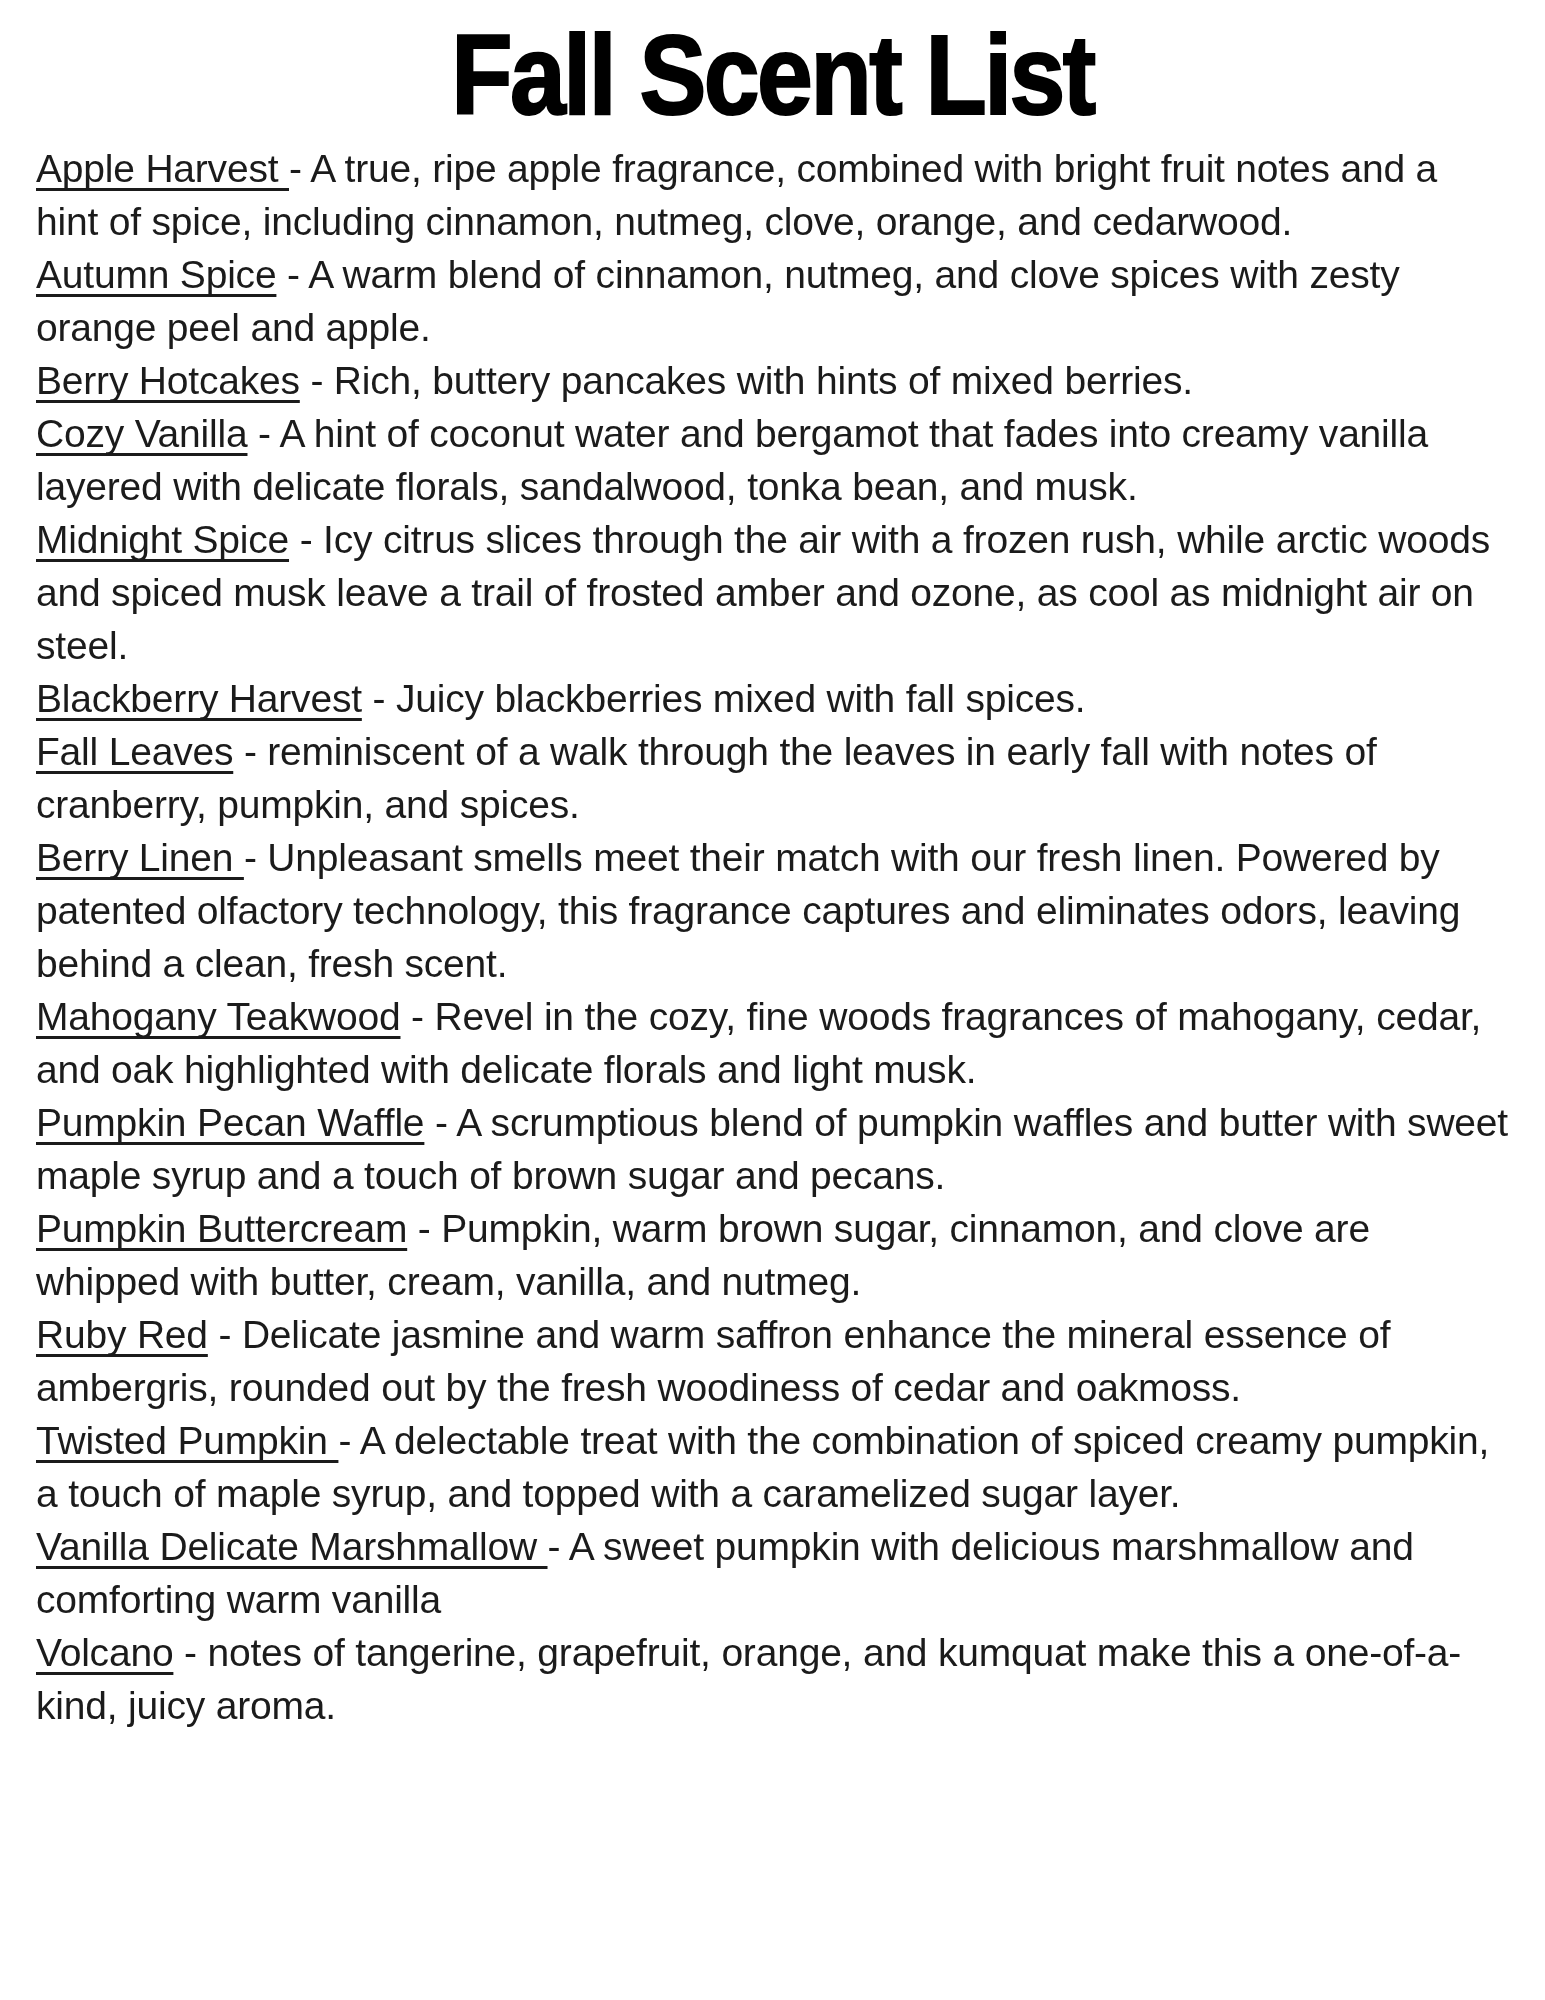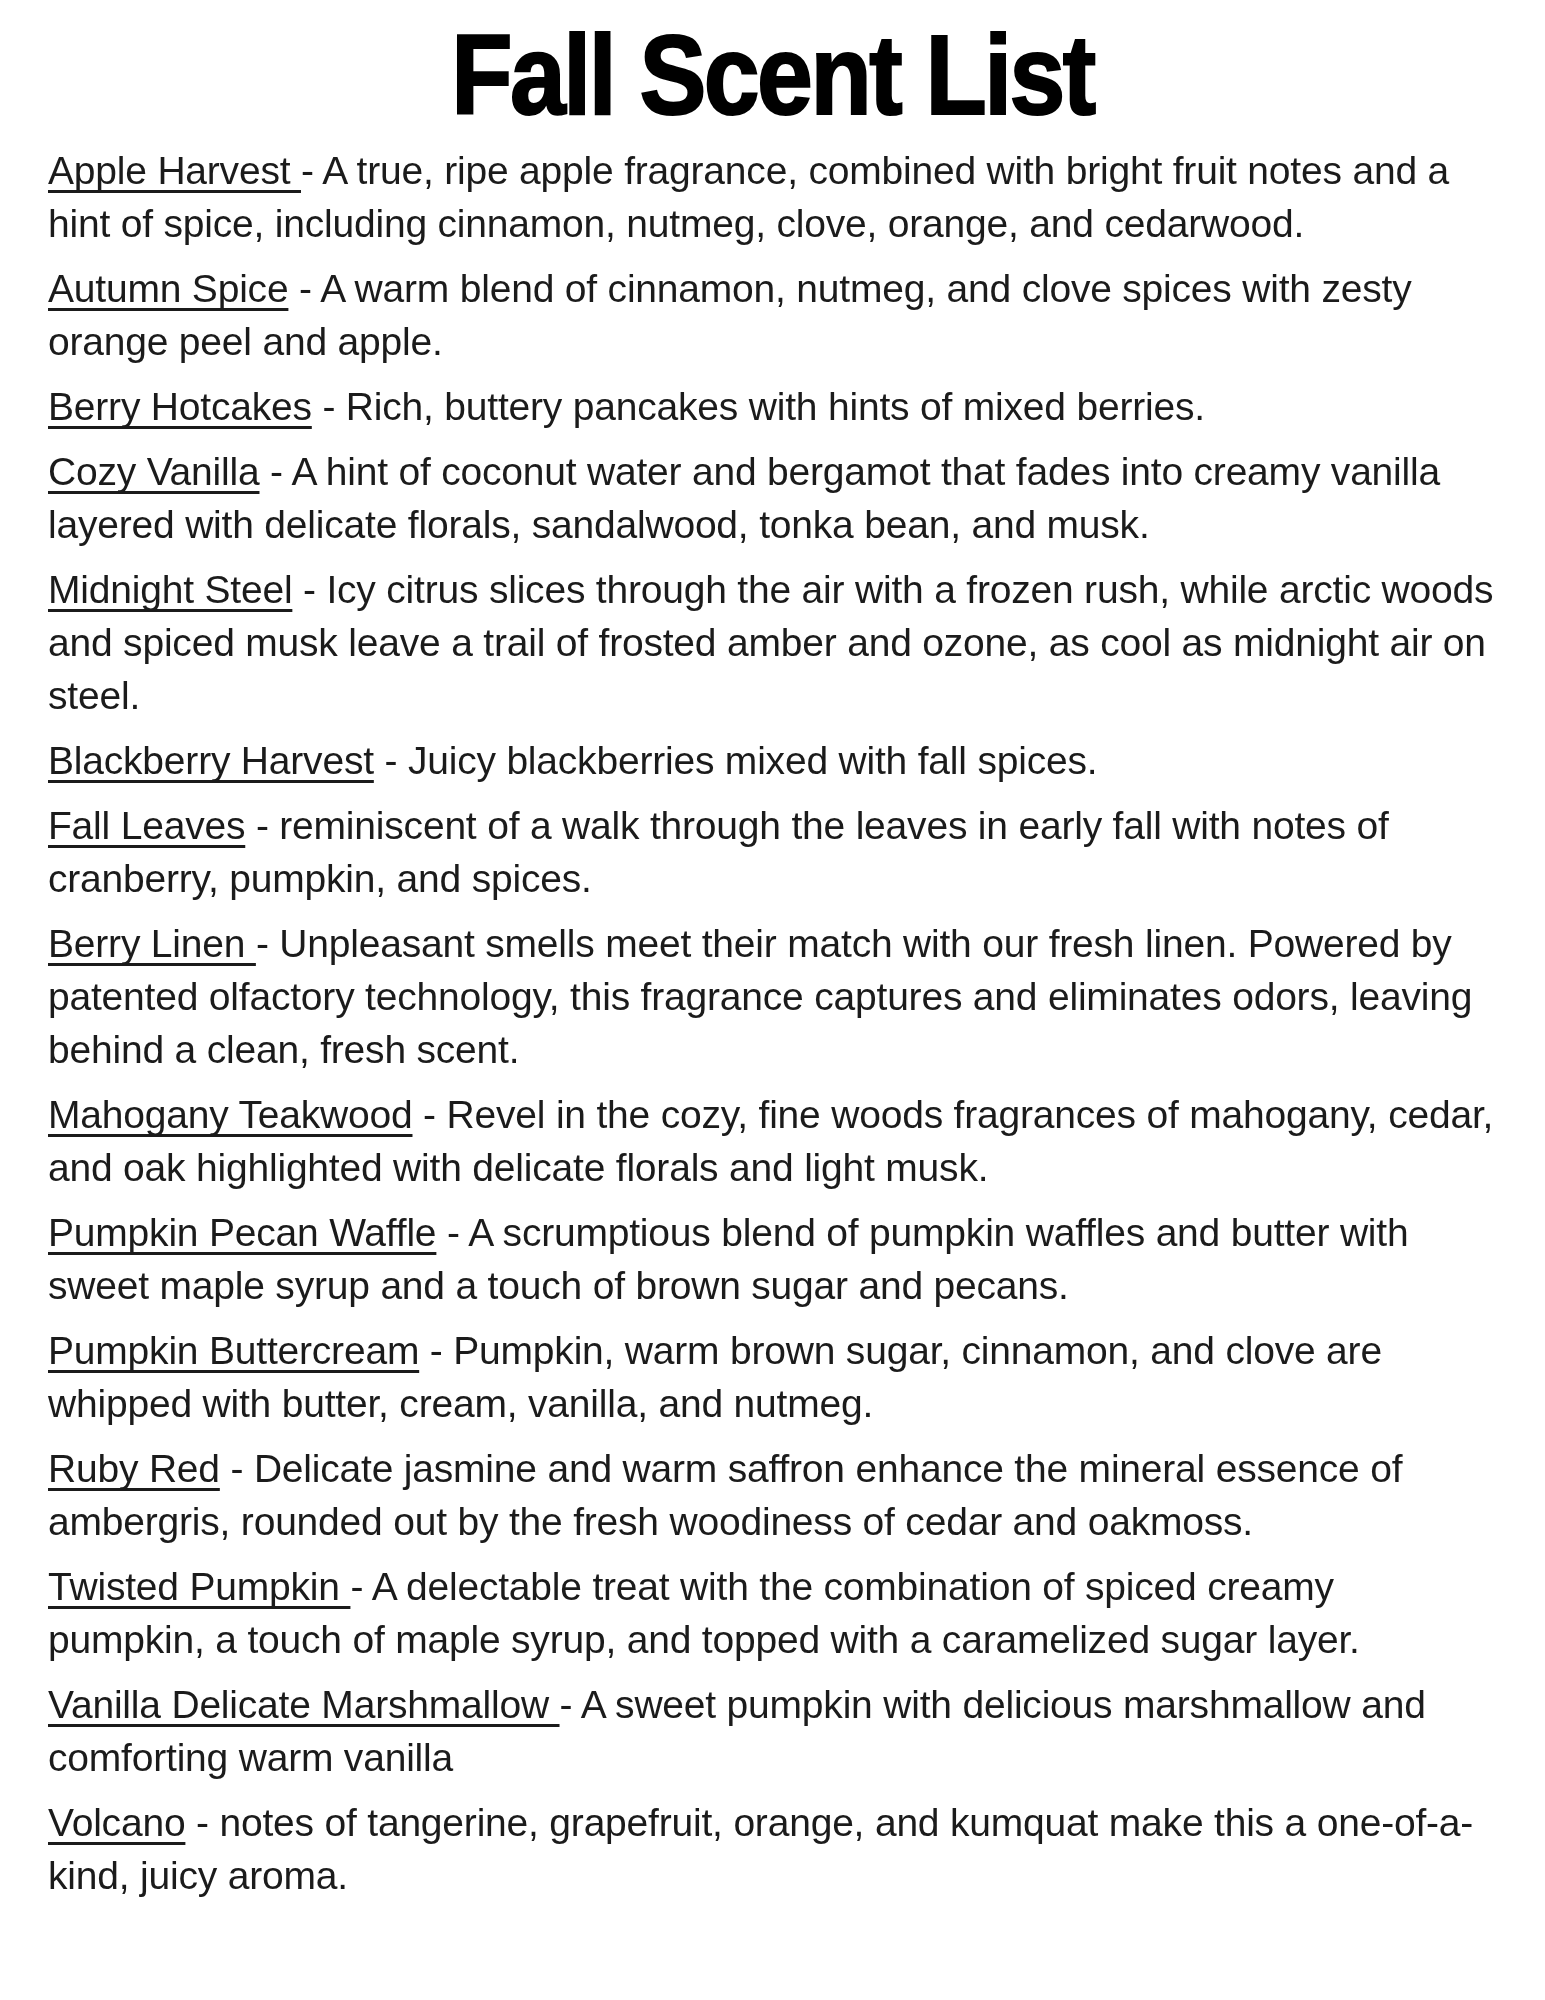--- a/index.html
+++ b/index.html
@@ -30,42 +30,42 @@
   }
   .scent-list {
     margin-top: 10px;
     padding: 0 37px 0 36px;
     color: #1b1b1b;
     font-size: 39px;
     line-height: 53px;
     letter-spacing: -0.2px;
   }
   .scent {
-    margin: 12px;
+    margin: 0;
     padding: 0;
   }
   .scent-name {
     text-decoration: underline;
     text-decoration-thickness: 3px;
     text-underline-offset: 6px;
     text-decoration-skip-ink: none;
     text-decoration-color: #1b1b1b;
   }
 </style>
 </head>
 <body>
 
 <div class="page">
   <h1 class="title">Fall Scent List</h1>
   <div class="scent-list">
     <p class="scent"><u class="scent-name">Apple Harvest </u><span class="scent-desc">- A true, ripe apple fragrance, combined with bright fruit notes and a hint of spice, including cinnamon, nutmeg, clove, orange, and cedarwood.</span></p>
     <p class="scent"><u class="scent-name">Autumn Spice</u><span class="scent-desc"> - A warm blend of cinnamon, nutmeg, and clove spices with zesty orange peel and apple.</span></p>
     <p class="scent"><u class="scent-name">Berry Hotcakes</u><span class="scent-desc"> - Rich, buttery pancakes with hints of mixed berries.</span></p>
     <p class="scent"><u class="scent-name">Cozy Vanilla</u><span class="scent-desc"> - A hint of coconut water and bergamot that fades into creamy vanilla layered with delicate florals, sandalwood, tonka bean, and musk.</span></p>
-    <p class="scent"><u class="scent-name">Midnight Steel</u><span class="scent-desc"> - Icy citrus slices through the air with a frozen rush, while arctic woods and spiced musk leave a trail of frosted amber and ozone, as cool as midnight air on steel.</span></p>
+    <p class="scent"><u class="scent-name">Midnight Spice</u><span class="scent-desc"> - Icy citrus slices through the air with a frozen rush, while arctic woods and spiced musk leave a trail of frosted amber and ozone, as cool as midnight air on steel.</span></p>
     <p class="scent"><u class="scent-name">Blackberry Harvest</u><span class="scent-desc"> - Juicy blackberries mixed with fall spices.</span></p>
     <p class="scent"><u class="scent-name">Fall Leaves</u><span class="scent-desc"> - reminiscent of a walk through the leaves in early fall with notes of cranberry, pumpkin, and spices.</span></p>
     <p class="scent"><u class="scent-name">Berry Linen </u><span class="scent-desc">- Unpleasant smells meet their match with our fresh linen. Powered by patented olfactory technology, this fragrance captures and eliminates odors, leaving behind a clean, fresh scent.</span></p>
     <p class="scent"><u class="scent-name">Mahogany Teakwood</u><span class="scent-desc"> - Revel in the cozy, fine woods fragrances of mahogany, cedar, and oak highlighted with delicate florals and light musk.</span></p>
     <p class="scent"><u class="scent-name">Pumpkin Pecan Waffle</u><span class="scent-desc"> - A scrumptious blend of pumpkin waffles and butter with sweet maple syrup and a touch of brown sugar and pecans.</span></p>
     <p class="scent"><u class="scent-name">Pumpkin Buttercream</u><span class="scent-desc"> - Pumpkin, warm brown sugar, cinnamon, and clove are whipped with butter, cream, vanilla, and nutmeg.</span></p>
     <p class="scent"><u class="scent-name">Ruby Red</u><span class="scent-desc"> - Delicate jasmine and warm saffron enhance the mineral essence of ambergris, rounded out by the fresh woodiness of cedar and oakmoss.</span></p>
     <p class="scent"><u class="scent-name">Twisted Pumpkin </u><span class="scent-desc">- A delectable treat with the combination of spiced creamy pumpkin, a touch of maple syrup, and topped with a caramelized sugar layer.</span></p>
     <p class="scent"><u class="scent-name">Vanilla Delicate Marshmallow </u><span class="scent-desc">- A sweet pumpkin with delicious marshmallow and comforting warm vanilla</span></p>
     <p class="scent"><u class="scent-name">Volcano</u><span class="scent-desc"> - notes of tangerine, grapefruit, orange, and kumquat make this a one-of-a-kind, juicy aroma.</span></p>

